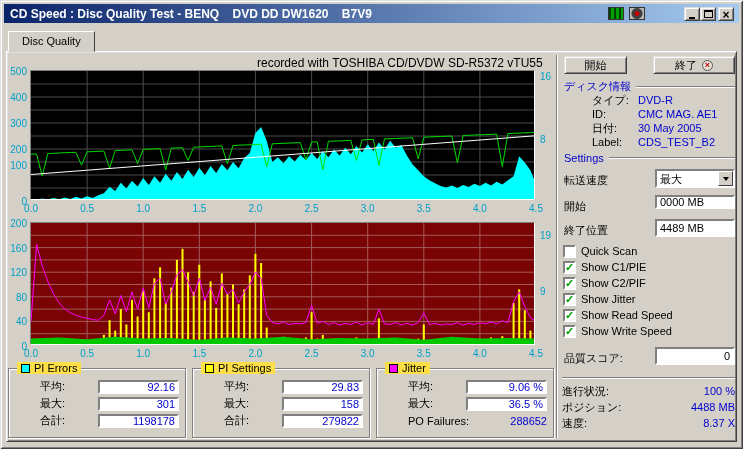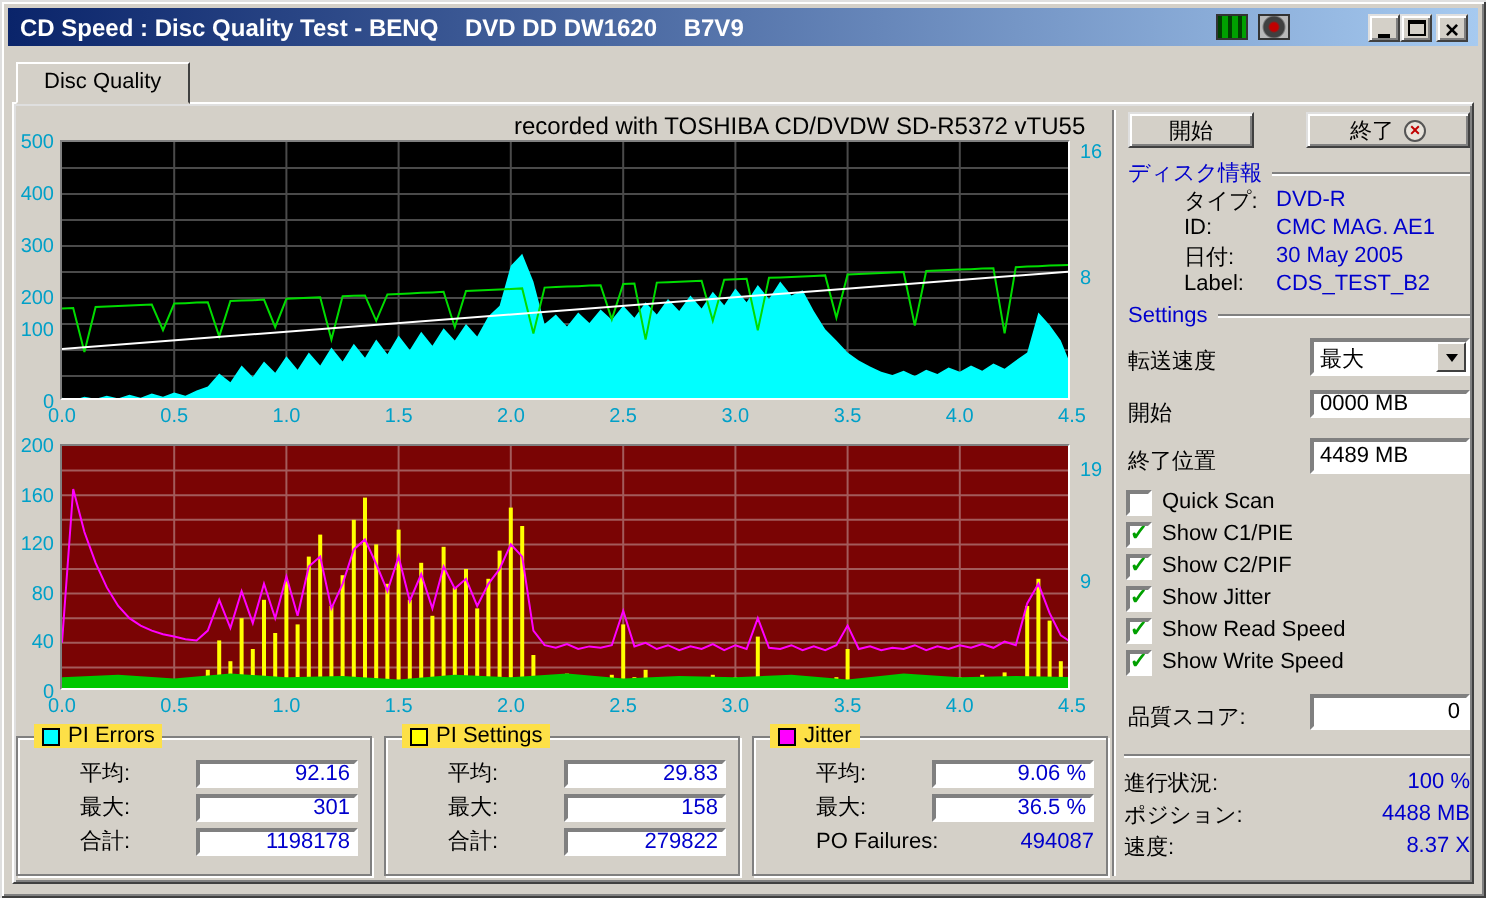--- a/index.html
+++ b/index.html
@@ -464,19 +464,19 @@
           <div class="grow">
             <span class="gl">平均:</span>
             <span class="gf">9.06 %</span>
           </div>
           <div class="grow">
             <span class="gl">最大:</span>
             <span class="gf">36.5 %</span>
           </div>
           <div class="grow nofield">
             <span class="gl">PO Failures:</span>
-            <span class="gv">494087</span>
+            <span class="gv">288652</span>
           </div>
         </div>
       </div>
     </div>
 
 </div>
 
 </body></html>

